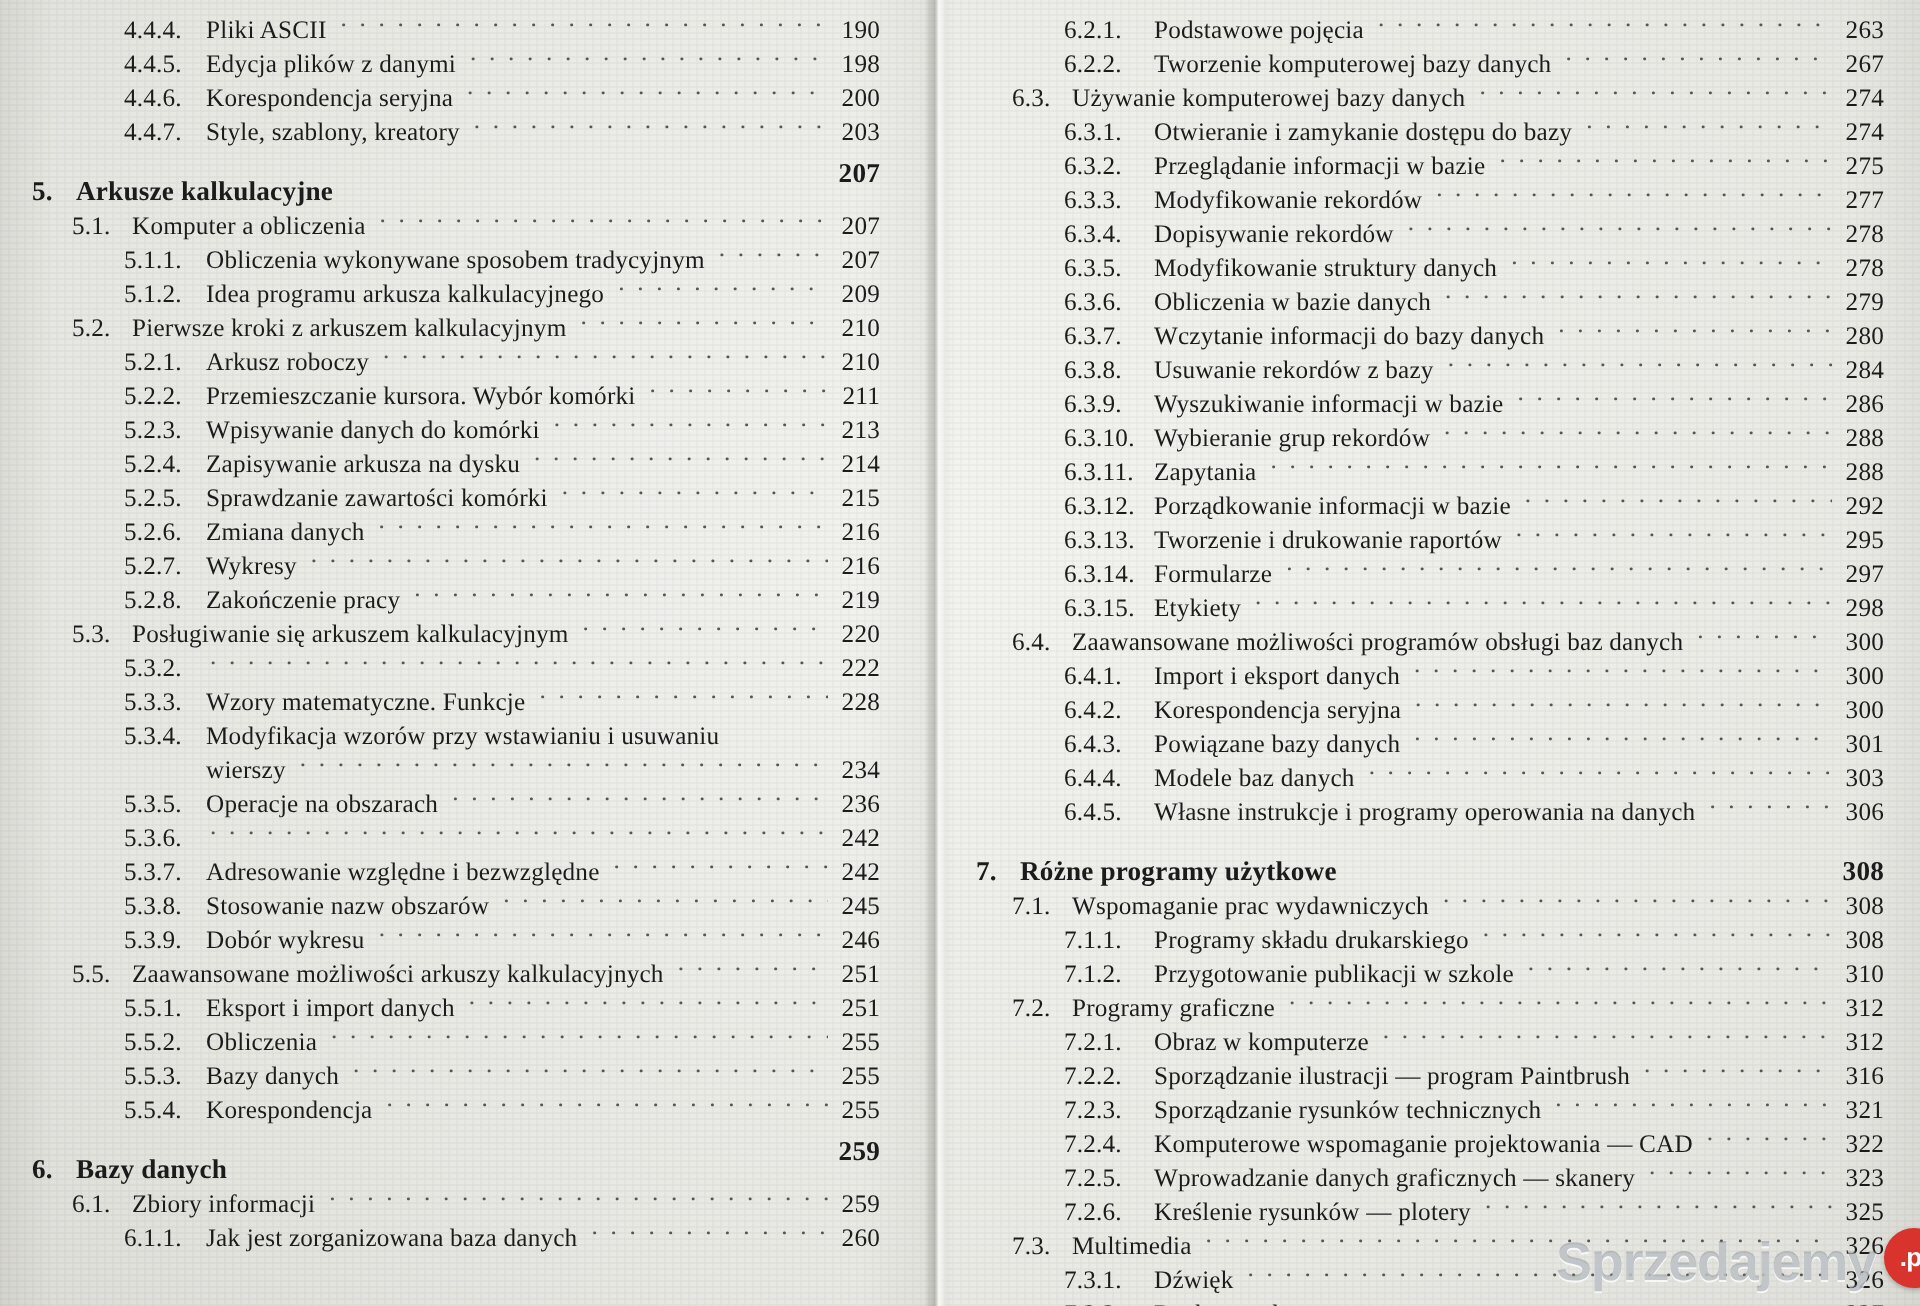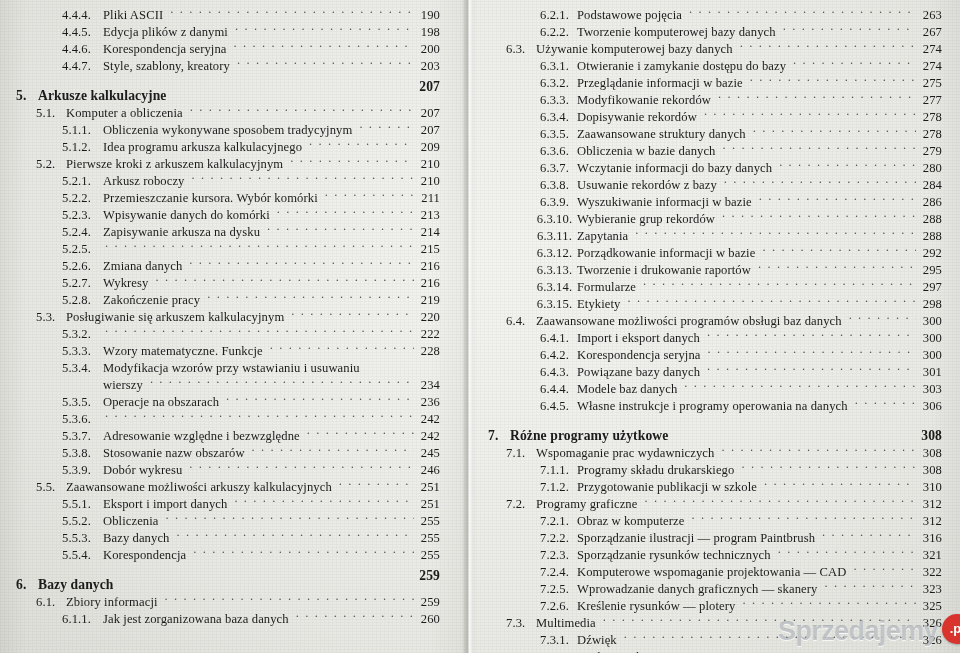--- a/index.html
+++ b/index.html
@@ -88,21 +88,21 @@
   
   .cont .num{width:41px;margin-left:46px;}
 
   
   .lvl1 .page{position:relative;top:-9px;}
   .lvl1.flat .page{top:0;}
 
   
   .col-right .lvl3 .num{width:45px;}
   .col-right .lvl2 .num{width:30px;margin-left:18px;}
-  .col-right .lvl3 .num{margin-left:44px;text-align:center;}
+  .col-right .lvl3 .num{margin-left:44px;}
 
   
   #watermark{
     position:absolute;left:778px;top:616px;
     font-family:"Liberation Sans","DejaVu Sans",sans-serif;
     font-size:27px;font-weight:bold;letter-spacing:-.6px;
     color:rgba(120,128,138,.42);
     text-shadow:0 1px 0 rgba(255,255,255,.75);
     pointer-events:none;user-select:none;
   }
@@ -204,20 +204,21 @@
           <span class="page">213</span>
         </div>
         <div class="row lvl3">
           <span class="num">5.2.4.</span>
           <span class="title">Zapisywanie arkusza na dysku</span>
           <span class="dots"></span>
           <span class="page">214</span>
         </div>
         <div class="row lvl3">
           <span class="num">5.2.5.</span>
+          <span class="title">Sprawdzanie zawartości komórki</span>
           <span class="dots"></span>
           <span class="page">215</span>
         </div>
         <div class="row lvl3">
           <span class="num">5.2.6.</span>
           <span class="title">Zmiana danych</span>
           <span class="dots"></span>
           <span class="page">216</span>
         </div>
         <div class="row lvl3">
@@ -379,21 +380,21 @@
           <span class="page">277</span>
         </div>
         <div class="row lvl3">
           <span class="num">6.3.4.</span>
           <span class="title">Dopisywanie rekordów</span>
           <span class="dots"></span>
           <span class="page">278</span>
         </div>
         <div class="row lvl3">
           <span class="num">6.3.5.</span>
-          <span class="title">Zaawansowane struktury danych</span>
+          <span class="title">Modyfikowanie struktury danych</span>
           <span class="dots"></span>
           <span class="page">278</span>
         </div>
         <div class="row lvl3">
           <span class="num">6.3.6.</span>
           <span class="title">Obliczenia w bazie danych</span>
           <span class="dots"></span>
           <span class="page">279</span>
         </div>
         <div class="row lvl3">

